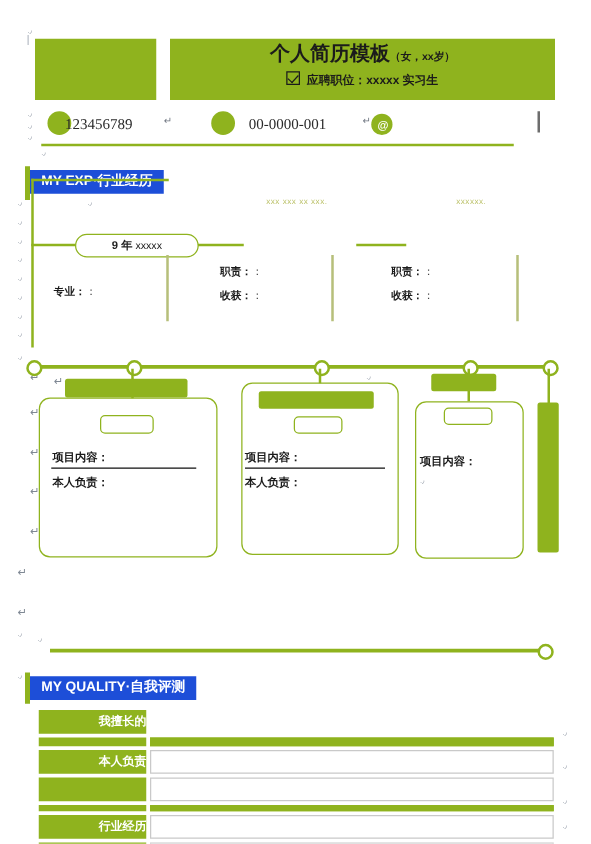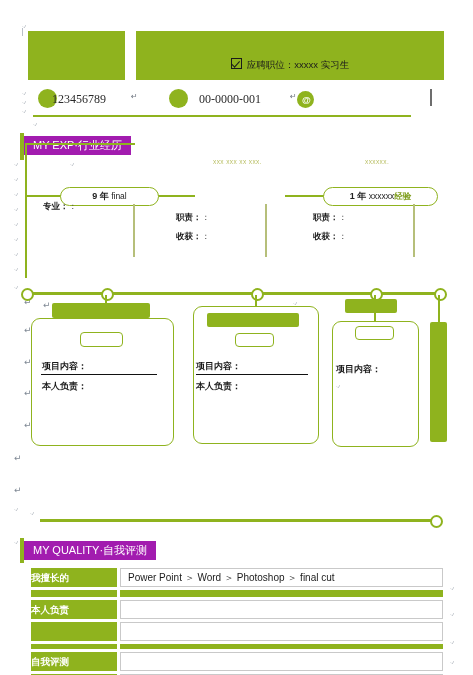--- a/index.html
+++ b/index.html
@@ -19,38 +19,38 @@
   .hdr-left{position:absolute;left:28px;top:31px;width:97px;height:49px;background:#8FB31E;}
   .hdr-right{position:absolute;left:136px;top:31px;width:308px;height:49px;background:#8FB31E;}
   .hdr-title{
     position:absolute;left:136px;top:33px;width:308px;height:22px;
     text-align:center;color:#1b1b1b;font-weight:bold;font-size:16px;line-height:22px;
     white-space:nowrap;
   }
   .hdr-title .sub{font-size:8.5px;font-weight:bold;letter-spacing:0;}
   .hdr-sub{
     position:absolute;left:136px;top:56px;width:308px;height:18px;
-    text-align:center;color:#1b1b1b;font-weight:normal;font-size:9.5px;line-height:18px;
+    text-align:center;color:#1b1b1b;font-weight:bold;font-size:9.5px;line-height:18px;
     white-space:nowrap;
   }
   .cbox{display:inline-block;width:9px;height:9px;border:1.2px solid #1b1b1b;position:relative;
         vertical-align:-1px;margin-right:5px;}
   .cbox:after{content:"";position:absolute;left:1.4px;top:0px;width:4px;height:7px;
         border:solid #1b1b1b;border-width:0 1.4px 1.4px 0;transform:rotate(42deg);}
 
   
   .dot{position:absolute;border-radius:50%;background:#8FB31E;}
   .contact-txt{position:absolute;color:#2a2a2a;font-size:12px;line-height:14px;white-space:nowrap;
       font-family:"Liberation Serif","DejaVu Serif",serif;}
   .at-glyph{position:absolute;color:#ffffff;font-size:9px;line-height:9px;font-weight:bold;}
   .hdr-rule{position:absolute;left:33px;top:115px;width:378px;height:2.4px;background:#8FB31E;}
   .hdr-tick{position:absolute;left:430px;top:89px;width:2px;height:17px;background:#6d6d6d;}
 
   
-  .badge{position:absolute;background:#a21caf;color:#ffffff;font-weight:normal;font-size:11px;
+  .badge{position:absolute;background:#1d4ed8;color:#ffffff;font-weight:bold;font-size:11px;
          line-height:19px;padding:0 9px;white-space:nowrap;}
   .badge-tab{position:absolute;width:4px;background:#8FB31E;}
 
   
   .tl-vert{position:absolute;left:25px;top:143px;width:2.4px;height:135px;background:#8FB31E;}
   .tl-top{position:absolute;left:25px;top:143px;width:110px;height:2.4px;background:#8FB31E;}
   .tl-h{position:absolute;height:2.2px;background:#8FB31E;}
   .pill{
     position:absolute;border:1.6px solid #8FB31E;border-radius:11px;background:#ffffff;
     height:17px;line-height:17px;text-align:center;color:#232323;font-size:8.5px;white-space:nowrap;
@@ -74,21 +74,21 @@
 
   
   .q-rule{position:absolute;left:40px;top:519px;width:393px;height:2.6px;background:#8FB31E;}
   .q-node{position:absolute;left:430px;top:515px;width:9px;height:9px;border-radius:50%;
           border:2.2px solid #8FB31E;background:#ffffff;}
 
   
   .tbl{position:absolute;left:31px;top:568px;width:412px;}
   .trow{position:relative;height:19px;margin-bottom:3px;}
   .tlabel{position:absolute;left:0;top:0;width:86px;height:19px;background:#8FB31E;color:#ffffff;
-          font-weight:bold;font-size:9.5px;line-height:19px;text-align:left;white-space:nowrap;}
+          font-weight:bold;font-size:9.5px;line-height:19px;text-align:right;white-space:nowrap;}
   .tval{position:absolute;left:89px;top:0;right:0;height:19px;border:1px solid #c9c9c9;
         background:#ffffff;color:#1b1b1b;font-size:10px;line-height:17px;padding-left:7px;
         box-sizing:border-box;white-space:nowrap;}
   .tval.greenbar{background:#8FB31E;border-color:#8FB31E;}
 </style>
 </head>
 <body>
 
 <div class="page">
 
@@ -122,20 +122,23 @@
   <div class="mark" style="left:24px;top:359px;font-size:9px;color:#7f8894;">↵</div>
   <div class="mark" style="left:24px;top:390px;font-size:9px;color:#7f8894;">↵</div>
   <div class="mark" style="left:24px;top:422px;font-size:9px;color:#7f8894;">↵</div>
   <div class="mark" style="left:14px;top:455px;font-size:9px;color:#7f8894;">↵</div>
   <div class="mark" style="left:14px;top:487px;font-size:9px;color:#7f8894;">↵</div>
   <div class="mark" style="left:43px;top:302px;font-size:9px;color:#7f8894;">↵</div>
 
   <div class="hdr-left"></div>
   <div class="hdr-right"></div>
 
+  <div class="hdr-title">
+    <span>个人简历模板</span><span class="sub">（女，xx岁）</span>
+  </div>
 
   <div class="hdr-sub">
     <span class="cbox"></span><span>应聘职位：xxxxx 实习生</span>
   </div>
 
   <div class="dot" style="left:38px;top:89px;width:19px;height:19px;"></div>
   <div class="contact-txt" style="left:52px;top:92px;">123456789</div>
   <div class="mark" style="left:131px;top:94px;font-size:8px;color:#6f7681;">↵</div>
 
   <div class="dot" style="left:169px;top:89px;width:19px;height:19px;"></div>
@@ -153,41 +156,37 @@
 
   <div class="tl-top"></div>
   <div class="tl-vert"></div>
 
   <div class="tl-h" style="left:25px;top:195px;width:38px;"></div>
   <div class="tl-h" style="left:155px;top:195px;width:40px;"></div>
   <div class="tl-h" style="left:285px;top:195px;width:40px;"></div>
 
   <div class="pill" style="left:60px;top:187px;width:97px;">
     <b>9 年</b>
-    <span>final</span>
-  </div>
-  <div class="fld" style="left:43px;top:200px;">
+    <span>xxxxx</span>
+  </div>
+  <div class="fld" style="left:43px;top:227px;">
     <span>专业：</span><span class="thin">：</span>
   </div>
   <div class="drop" style="left:133px;top:204px;height:53px;"></div>
 
   <div class="xs" style="left:213px;top:158px;">xxx xxx xx xxx.</div>
   <div class="fld" style="left:176px;top:211px;">
     <span>职责：</span><span class="thin">：</span>
   </div>
   <div class="fld" style="left:176px;top:230px;">
     <span>收获：</span><span class="thin">：</span>
   </div>
   <div class="drop" style="left:265px;top:204px;height:53px;"></div>
 
   <div class="xs" style="left:365px;top:158px;">xxxxxx.</div>
-  <div class="pill" style="left:323px;top:187px;width:113px;">
-    <b>1 年</b>
-    <span>xxxxxx</span><span class="lg">经验</span>
-  </div>
   <div class="fld" style="left:313px;top:211px;">
     <span>职责：</span><span class="thin">：</span>
   </div>
   <div class="fld" style="left:313px;top:230px;">
     <span>收获：</span><span class="thin">：</span>
   </div>
   <div class="drop" style="left:413px;top:204px;height:53px;"></div>
 
   <div class="rail"></div>
   <div class="node" style="left:21px;top:288px;"></div>
@@ -225,40 +224,39 @@
 
   <div class="q-rule"></div>
   <div class="q-node"></div>
 
   <div class="badge-tab" style="left:20px;top:538px;height:25px;"></div>
   <div class="badge" style="left:24px;top:541px;">MY QUALITY·自我评测</div>
 
   <div class="tbl">
     <div class="trow">
       <div class="tlabel">我擅长的</div>
-      <div class="tval">Power Point  ＞  Word  ＞  Photoshop  ＞  final cut</div>
     </div>
     <div class="trow" style="height:7px;">
       <div class="tlabel" style="height:7px;"></div>
       <div class="tval greenbar" style="height:7px;"></div>
     </div>
     <div class="trow">
       <div class="tlabel">本人负责</div>
       <div class="tval"></div>
     </div>
     <div class="trow">
       <div class="tlabel"></div>
       <div class="tval"></div>
     </div>
     <div class="trow" style="height:5px;">
       <div class="tlabel" style="height:5px;"></div>
       <div class="tval greenbar" style="height:5px;"></div>
     </div>
     <div class="trow">
-      <div class="tlabel">自我评测</div>
+      <div class="tlabel">行业经历</div>
       <div class="tval"></div>
     </div>
     <div class="trow">
       <div class="tlabel">我の素质</div>
       <div class="tval"></div>
     </div>
   </div>
 
 </div>
 

